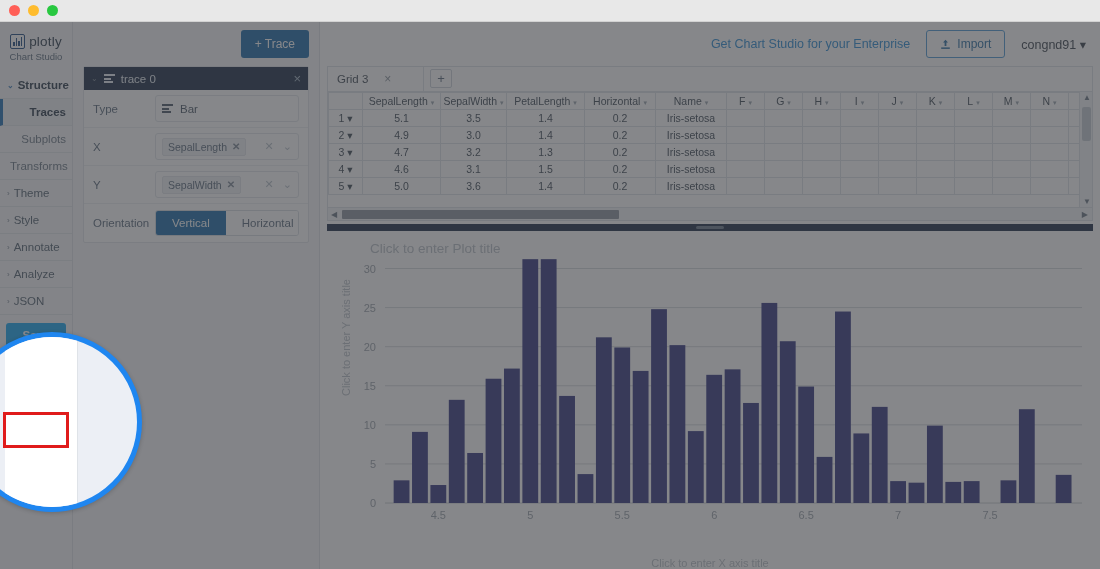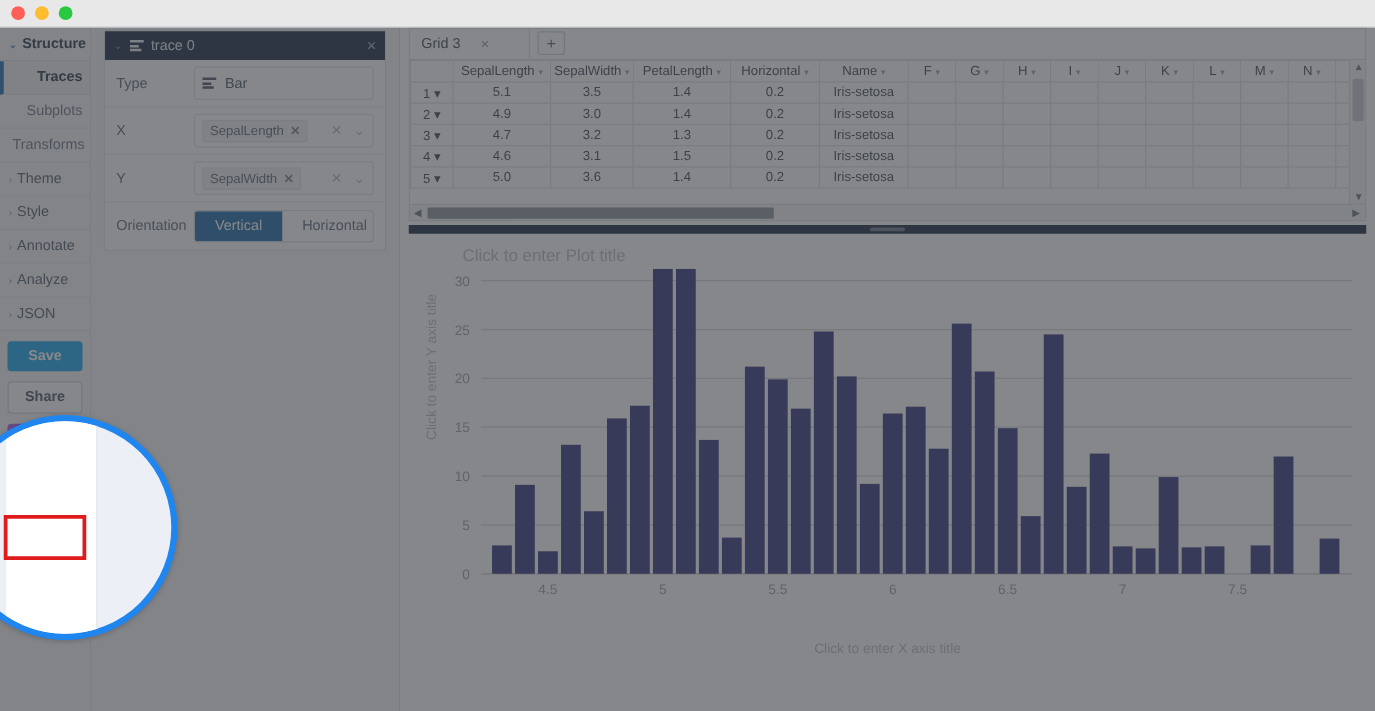--- a/index.html
+++ b/index.html
@@ -240,20 +240,32 @@
 
   <div class="titlebar">
     <span class="tl-dot tl-red"></span>
     <span class="tl-dot tl-yellow"></span>
     <span class="tl-dot tl-green"></span>
   </div>
 
   <div class="appbody">
 
     <div class="leftnav">
+      <div class="brand">
+        <div class="brand-row">
+          <span class="plotly-mark">
+              <i></i>
+              <i></i>
+              <i></i>
+              <i></i>
+            </span>
+          <span class="brand-word">plotly</span>
+        </div>
+        <div class="brand-sub">Chart Studio</div>
+      </div>
 
       <div class="nav-section open">
         <span class="caret down">⌄</span>
         <span>Structure</span>
       </div>
       <div class="nav-item active">
         <span>Traces</span>
       </div>
       <div class="nav-item">
         <span>Subplots</span>
@@ -283,20 +295,23 @@
       </div>
 
       <div class="nav-buttons">
         <button class="btn-save">Save</button>
         <button class="btn-share">Share</button>
         <button class="btn-upgrade">Upgrade</button>
       </div>
     </div>
 
     <div class="editor">
+      <div class="trace-btn-row">
+        <button class="btn-trace">+ Trace</button>
+      </div>
 
       <div class="trace-card">
         <div class="trace-head">
           <span class="caret">⌄</span>
           <span class="barglyph">
               <i></i>
               <i></i>
               <i></i>
             </span>
           <span>trace 0</span>
@@ -347,20 +362,34 @@
           <div class="row-label">Orientation</div>
           <div class="seg">
             <div class="on">Vertical</div>
             <div>Horizontal</div>
           </div>
         </div>
       </div>
     </div>
 
     <div class="right">
+      <div class="topbar">
+        <span class="enterprise-link">Get Chart Studio for your Enterprise</span>
+        <button class="btn-import">
+          <svg width="11" height="11" viewBox="0 0 11 11">
+            <path d="M5.5 0.8 L8 3.6 H6.4 V7 H4.6 V3.6 H3 Z" fill="#2b6fa3"></path>
+            <rect x="1.2" y="8.4" width="8.6" height="1.5" fill="#2b6fa3"></rect>
+          </svg>
+          <span>Import</span>
+        </button>
+        <span class="user-menu">
+          <span>congnd91</span>
+          <span>▾</span>
+        </span>
+      </div>
 
       <div class="gridwrap">
         <div class="gridtabs">
           <div class="gtab">
             <span>Grid 3</span>
             <span class="x">×</span>
           </div>
           <div class="gtab-add">+</div>
         </div>
         <table class="sheet">

